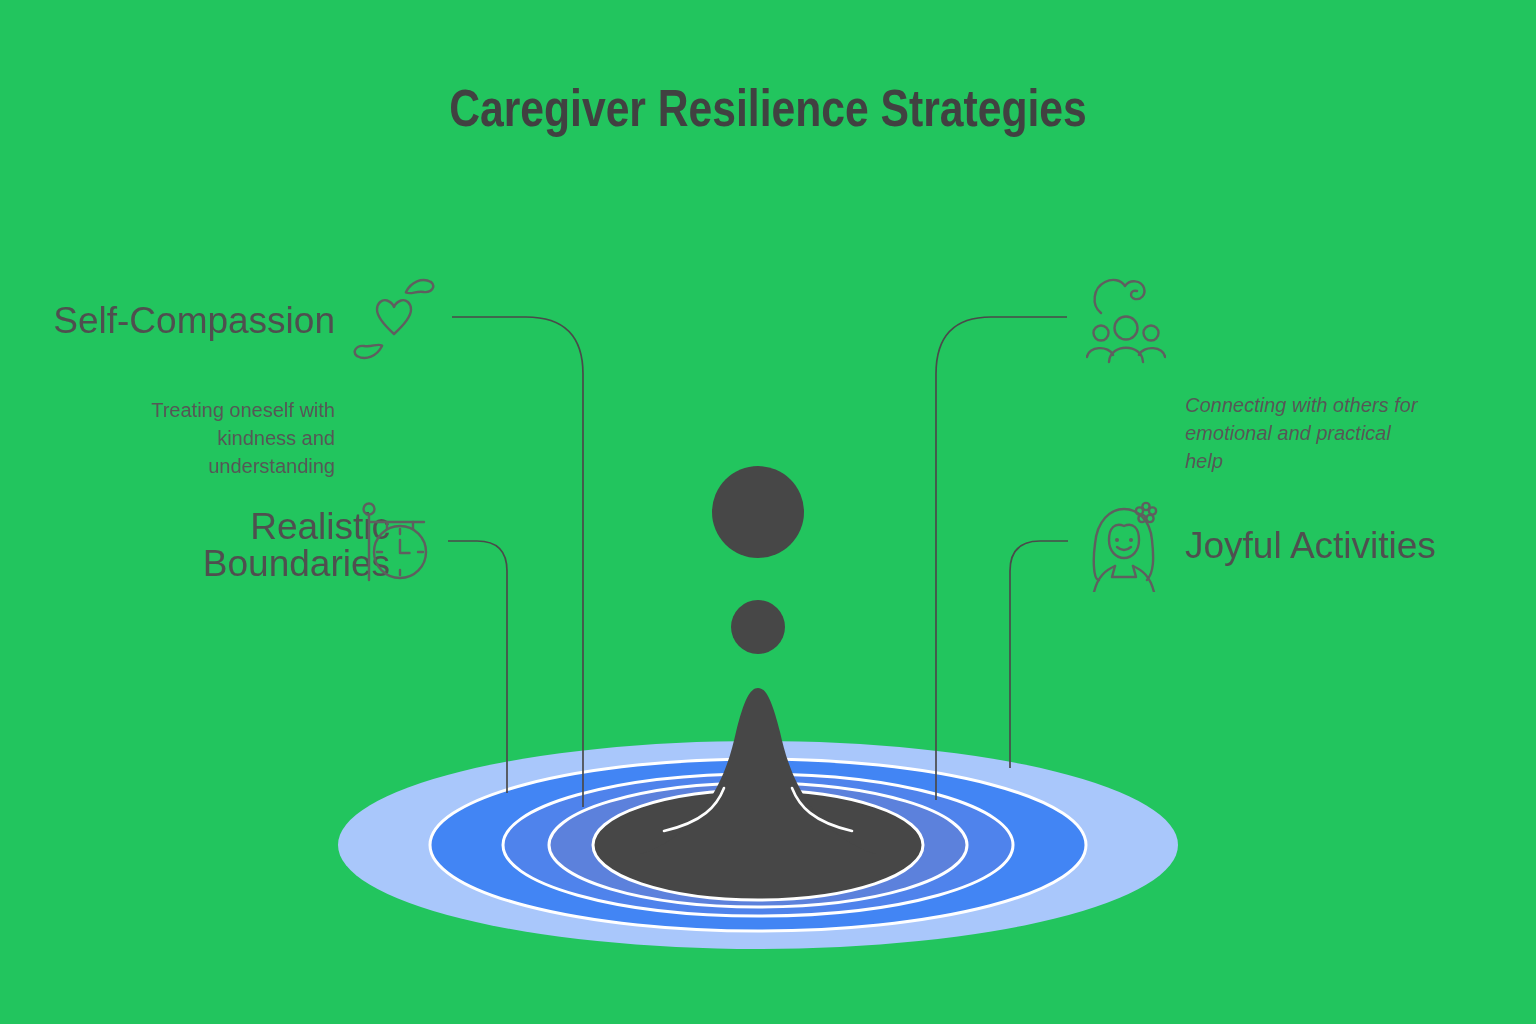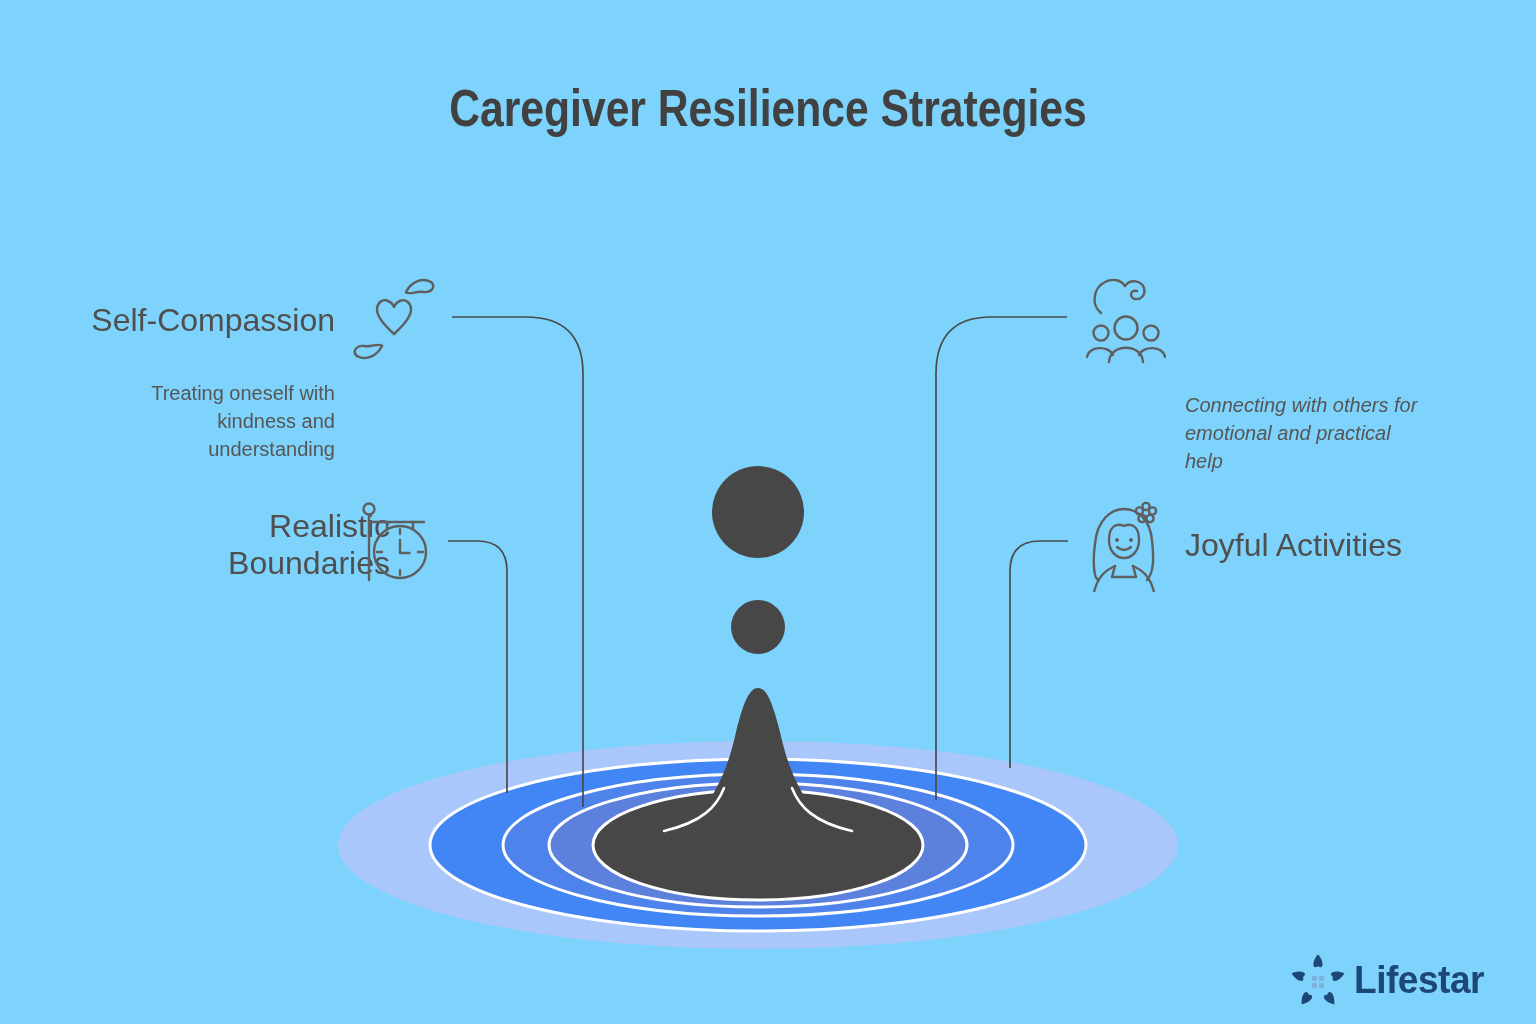--- a/index.html
+++ b/index.html
@@ -1,26 +1,26 @@
 <!DOCTYPE html>
 <html><head>
 <meta charset="utf-8">
 <style>
   html,body{margin:0;padding:0;background:#fff;}
   .canvas{
-    position:relative;width:1536px;height:1024px;background:#7dd3fc;
+    position:relative;width:1536px;height:1024px;background:#22c55e;
     font-family:"Liberation Sans", sans-serif;overflow:hidden;
   }
   .page-title{
     position:absolute;top:78px;left:0;width:1536px;text-align:center;
     font-size:52px;font-weight:bold;color:#414141;margin:0;
     transform:scaleX(0.82);transform-origin:center;letter-spacing:0px;
   }
   .sec-title{
-    position:absolute;font-size:32px;font-weight:400;color:#4f4f4f;line-height:37px;margin:0;
+    position:absolute;font-size:37px;font-weight:400;color:#4f4f4f;line-height:37px;margin:0;
   }
   .sec-desc{
     position:absolute;font-size:20px;color:#565656;line-height:28px;margin:0;
   }
   .alignR{text-align:right;}
   .icon{position:absolute;}
   .icon path,.icon circle{fill:none;stroke:#5f5f5f;stroke-width:2.4;stroke-linecap:round;stroke-linejoin:round;}
   .icon .dot{fill:#5f5f5f;stroke:none;}
   .scene{position:absolute;left:0;top:0;}
   .connector{fill:none;stroke:#4a4a4a;stroke-width:1.7;}
@@ -53,21 +53,21 @@
     <circle cx="758" cy="512" r="46" fill="#474747"></circle>
     <circle cx="758" cy="627" r="27" fill="#474747"></circle>
 
     <path class="connector" d="M452 317 H 526 Q 583 317 583 374 V 807"></path>
     <path class="connector" d="M448 541 H 477 Q 507 541 507 571 V 793"></path>
     <path class="connector" d="M1067 317 H 991 Q 936 317 936 374 V 800"></path>
     <path class="connector" d="M1068 541 H 1040 Q 1010 541 1010 571 V 768"></path>
   </svg>
 
   <h2 class="sec-title alignR" style="right:1201px;top:302px;width:300px;">Self-Compassion</h2>
-  <p class="sec-desc alignR" style="right:1201px;top:379px;width:240px;">Treating oneself with kindness and understanding</p>
+  <p class="sec-desc alignR" style="right:1201px;top:396px;width:240px;">Treating oneself with kindness and understanding</p>
   <svg class="icon" style="left:352px;top:272px;" width="84" height="94" viewBox="0 0 84 94">
     <path d="M42 62 C 31 52 25 44 25 37.5 C 25 31 30 27 35 28.5 C 38 29.5 41 32.5 42 35 C 43 32.5 46 29.5 49 28.5 C 54 27 59 31 59 37.5 C 59 44 53 52 42 62 Z"></path>
     <path d="M54 20 C 59 10 70 5 79 10"></path>
     <path d="M79 10 C 84 14 80 21 72 20 C 64 18.5 59 23 54 20.5"></path>
     <path d="M30 74 C 25 84 14 89 5 84"></path>
     <path d="M5 84 C 0 80 4 73 12 74 C 20 75.5 25 71 30 73.5"></path>
   </svg>
 
   <h2 class="sec-title alignR" style="right:1146px;top:508px;width:200px;">Realistic Boundaries</h2>
   <svg class="icon" style="left:360px;top:500px;" width="70" height="84" viewBox="0 0 70 84">
@@ -105,34 +105,14 @@
     <circle cx="60" cy="6.5" r="3.6" fill="#fff"></circle>
     <circle cx="66.5" cy="11" r="3.6" fill="#fff"></circle>
     <circle cx="64" cy="18.5" r="3.6" fill="#fff"></circle>
     <circle cx="56" cy="18.5" r="3.6" fill="#fff"></circle>
     <circle cx="53.5" cy="11" r="3.6" fill="#fff"></circle>
     <path d="M8 92 C 12 76 20 70 29 66"></path>
     <path d="M47 66 C 56 70 64 76 68 92"></path>
     <path d="M29 66 L 26 77 H 50 L 47 66"></path>
   </svg>
 
-  <div class="logo">
-    <svg width="58" height="64" viewBox="0 0 60 64">
-      <g transform="translate(30,34)">
-        <g fill="#1d4777">
-          <path transform="rotate(0) translate(0,-20.5)" d="M0 -8.2 C 7.6 0.6 5 8.4 0 4.2 C -5 8.4 -7.6 0.6 0 -8.2 Z"></path>
-          <path transform="rotate(72) translate(0,-20.5)" d="M0 -8.2 C 7.6 0.6 5 8.4 0 4.2 C -5 8.4 -7.6 0.6 0 -8.2 Z"></path>
-          <path transform="rotate(144) translate(0,-20.5)" d="M0 -8.2 C 7.6 0.6 5 8.4 0 4.2 C -5 8.4 -7.6 0.6 0 -8.2 Z"></path>
-          <path transform="rotate(216) translate(0,-20.5)" d="M0 -8.2 C 7.6 0.6 5 8.4 0 4.2 C -5 8.4 -7.6 0.6 0 -8.2 Z"></path>
-          <path transform="rotate(288) translate(0,-20.5)" d="M0 -8.2 C 7.6 0.6 5 8.4 0 4.2 C -5 8.4 -7.6 0.6 0 -8.2 Z"></path>
-        </g>
-        <g fill="#7fb0d8">
-          <rect x="-6.2" y="-6.2" width="5" height="5" rx="1"></rect>
-          <rect x="1.2" y="-6.2" width="5" height="5" rx="1"></rect>
-          <rect x="-6.2" y="1.2" width="5" height="5" rx="1"></rect>
-          <rect x="1.2" y="1.2" width="5" height="5" rx="1"></rect>
-        </g>
-      </g>
-    </svg>
-    <span class="logo-text">Lifestar</span>
-  </div>
 
 </div>
 
 </body></html>

